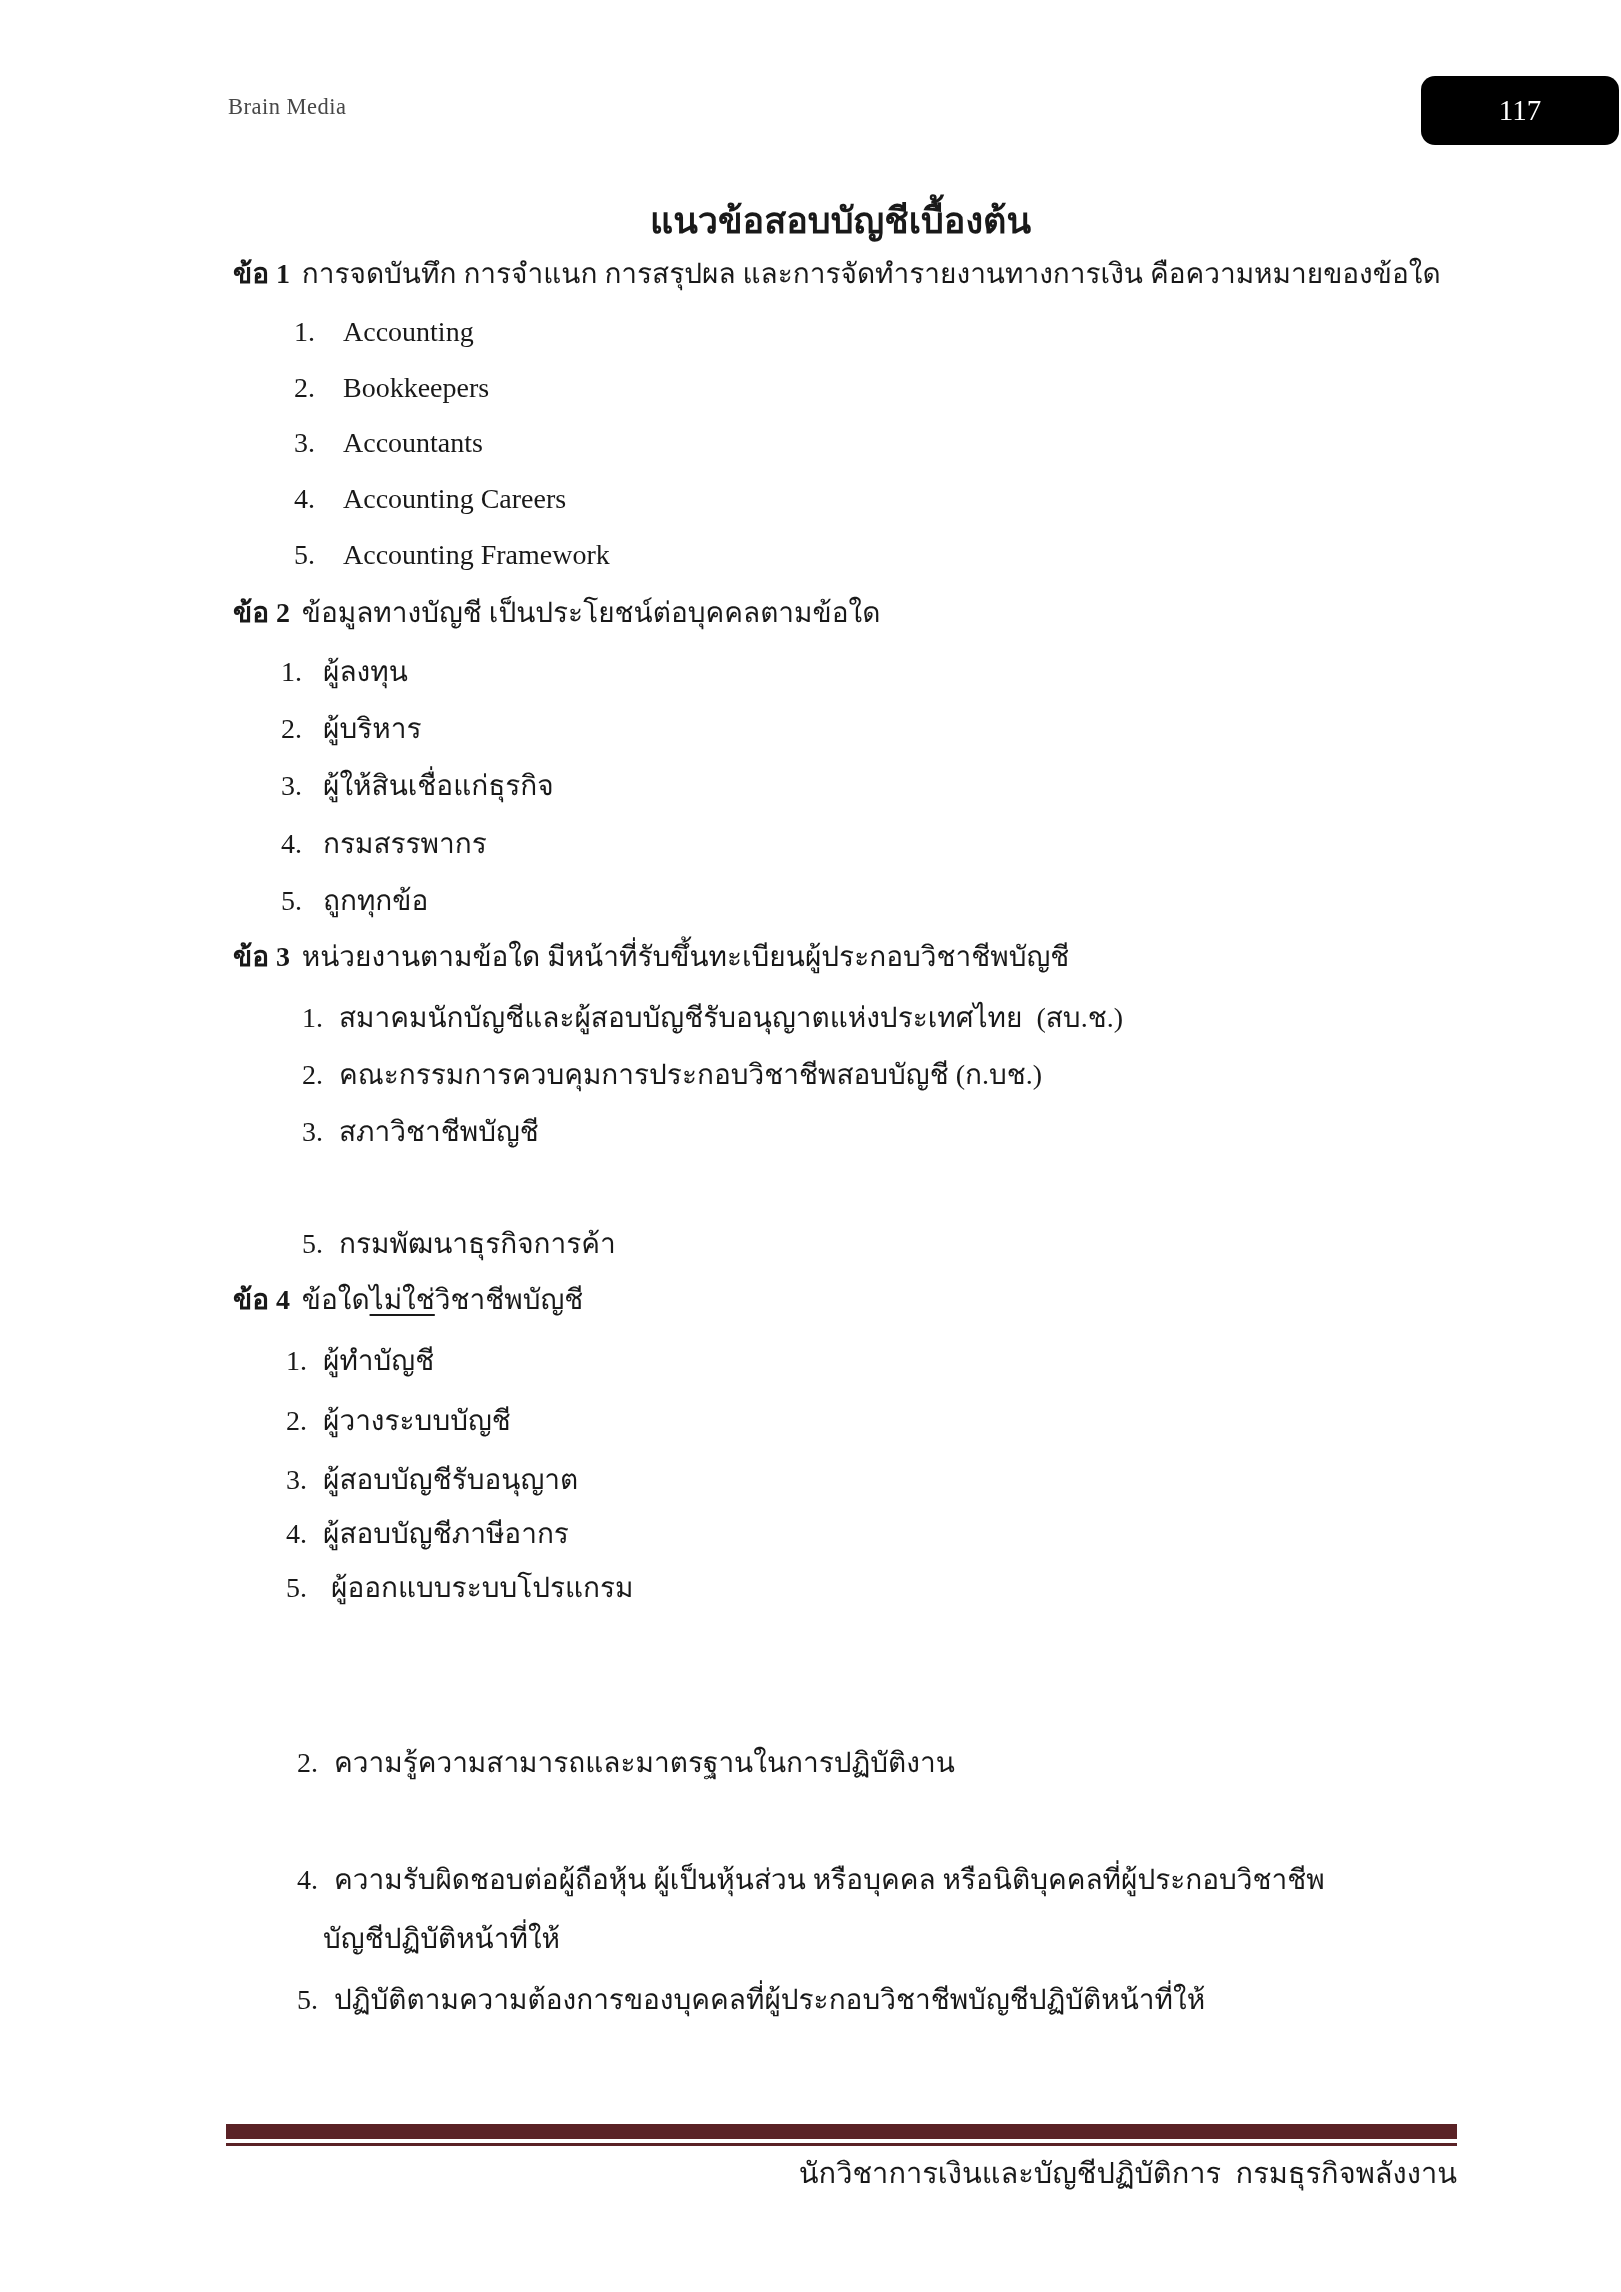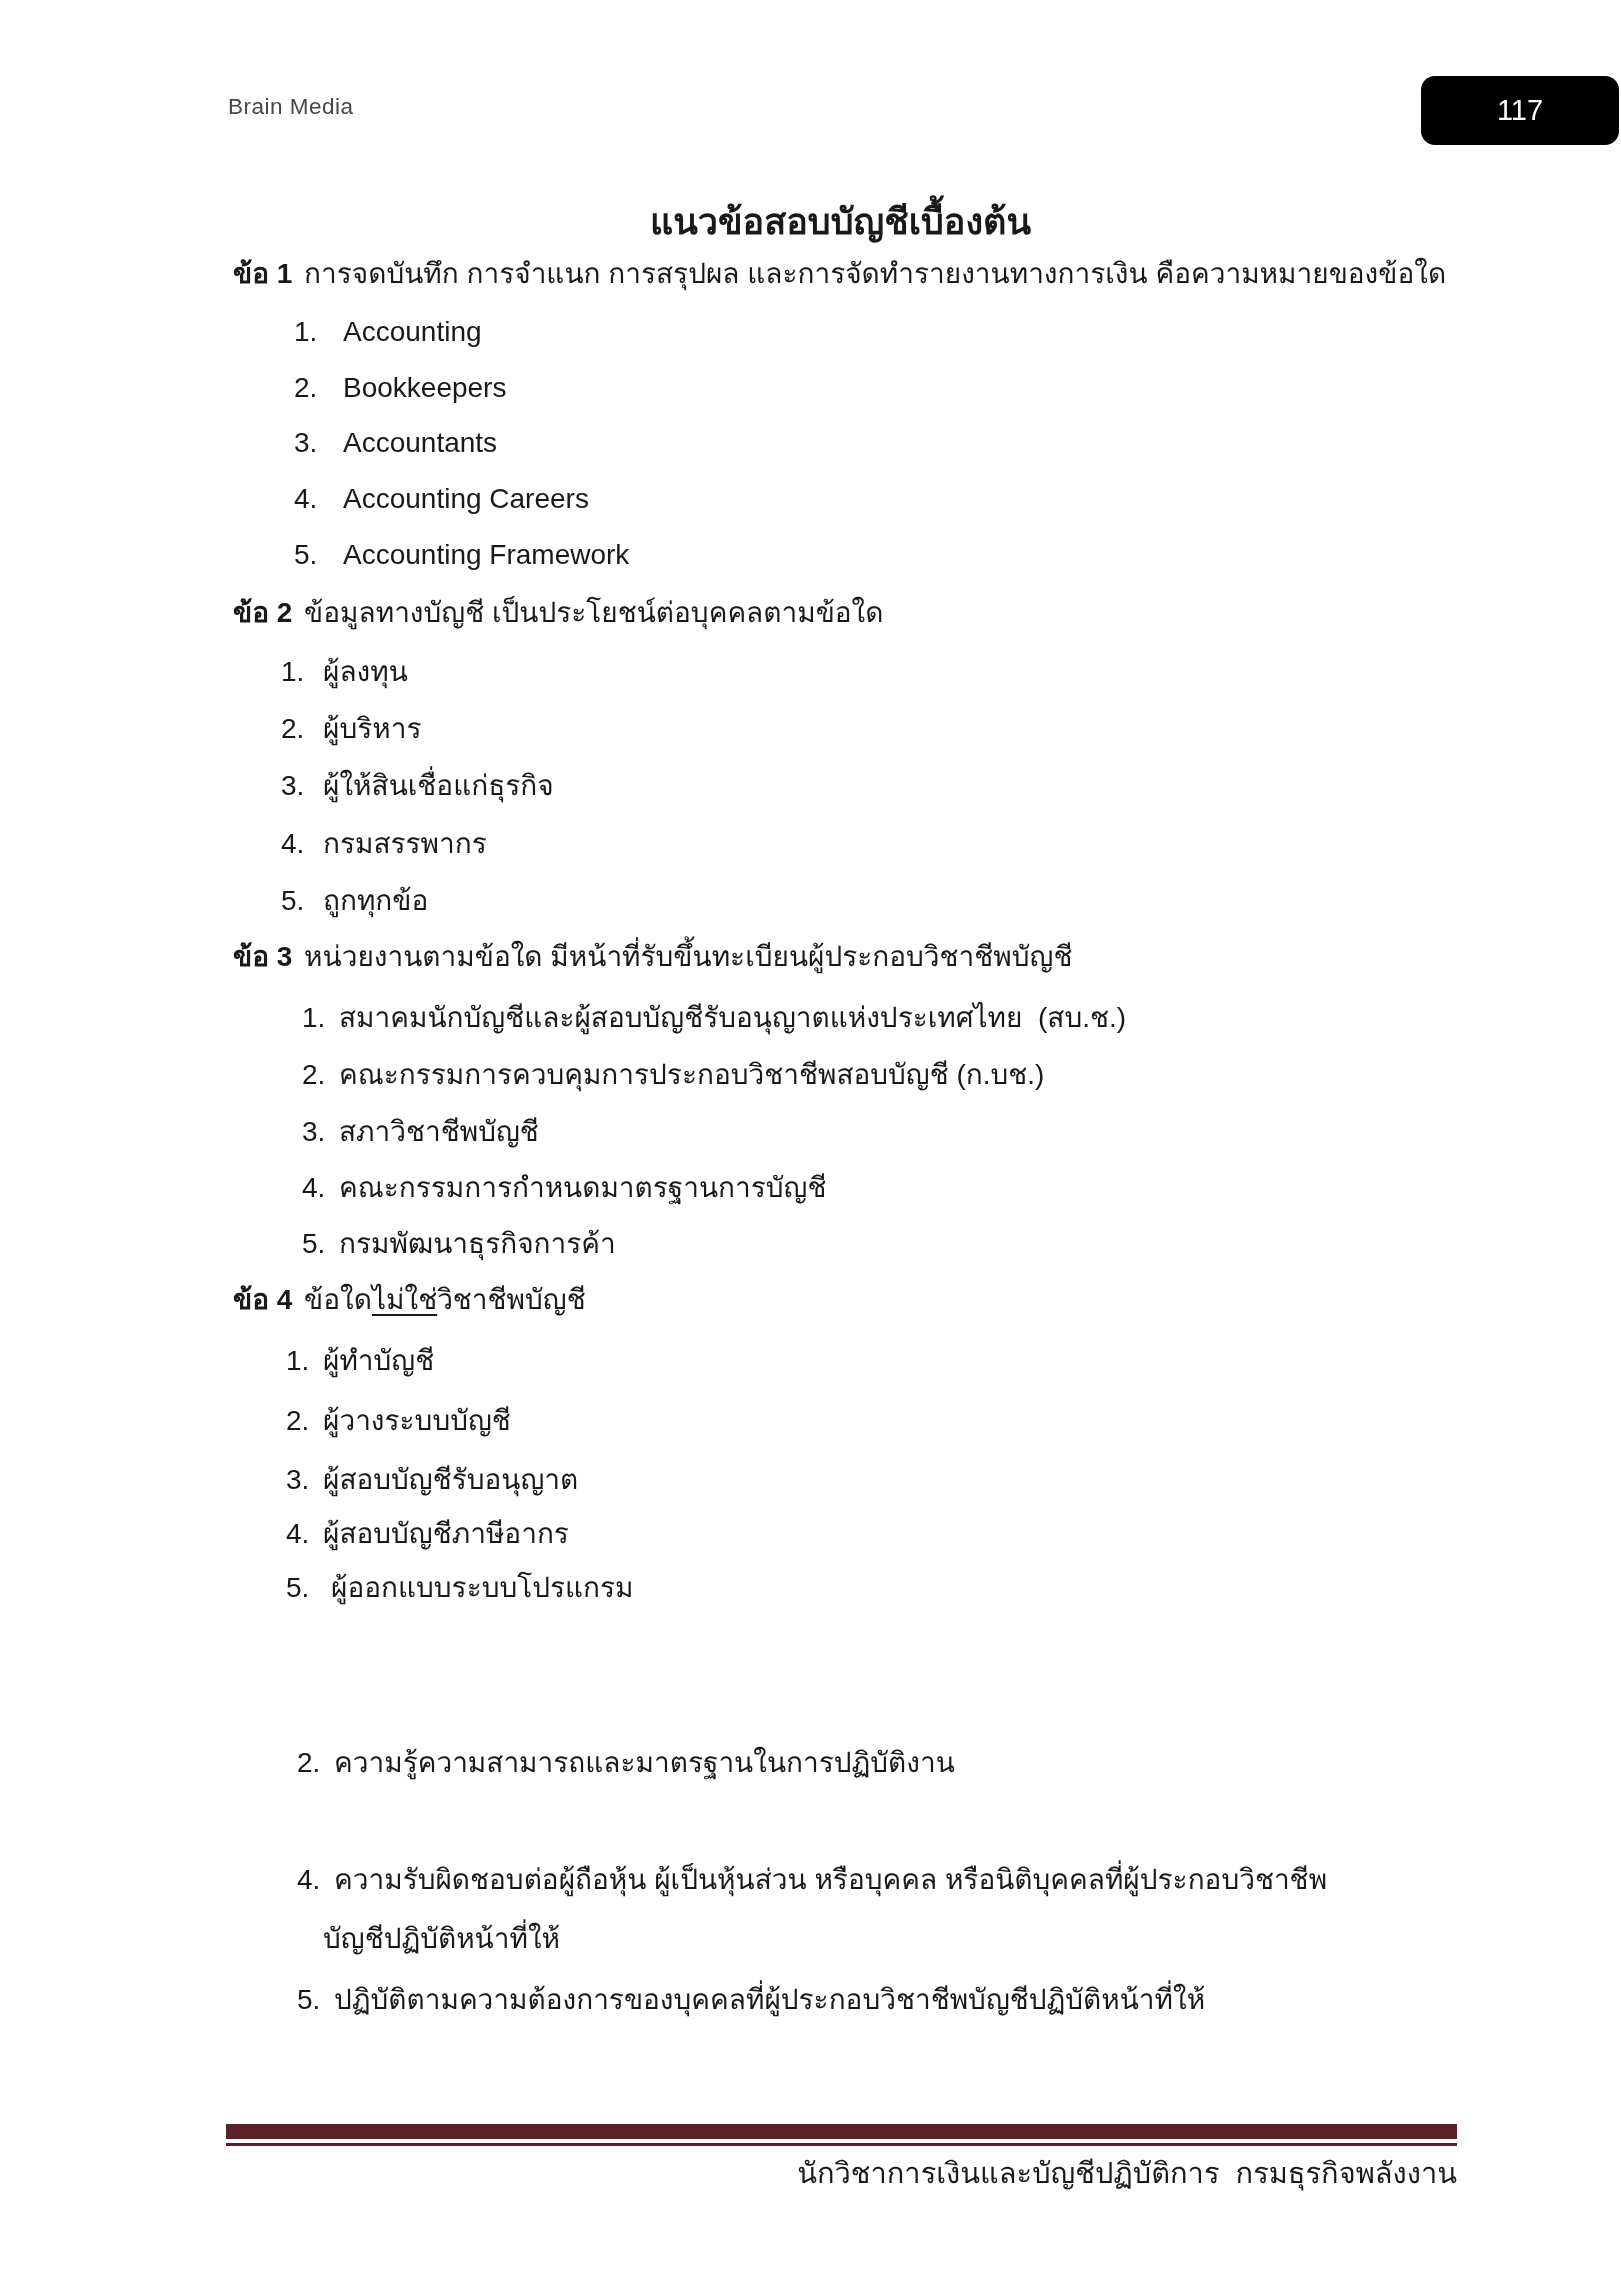--- a/index.html
+++ b/index.html
@@ -1,20 +1,20 @@
 <!DOCTYPE html>
 <html><head>
 <meta charset="utf-8">
 <style>
   html,body{margin:0;padding:0;background:#e8e8e8;}
   .page{
     position:relative;
     width:1621px;height:2293px;
     background:#ffffff;
-    font-family:Liberation Sans, sans-serif;
+    font-family:Liberation Serif, serif;
     color:#191919;
     overflow:hidden;
   }
   .line{position:absolute;font-size:28px;line-height:41px;white-space:nowrap;}
   .brand{position:absolute;left:228px;top:94px;font-size:22.5px;color:#474747;letter-spacing:0.5px;}
   .pagebox{
     position:absolute;left:1421px;top:76px;width:198px;height:69px;
     background:#000000;color:#ffffff;border-radius:14px;
     display:flex;align-items:center;justify-content:center;
     font-size:29px;
@@ -85,23 +85,20 @@
   </div>
   <div class="line" style="top:997px;left:302px">
     <span class="onum" style="width:37px">1.</span><span>สมาคมนักบัญชีและผู้สอบบัญชีรับอนุญาตแห่งประเทศไทย&nbsp;&nbsp;(สบ.ช.)</span>
   </div>
   <div class="line" style="top:1054px;left:302px">
     <span class="onum" style="width:37px">2.</span><span>คณะกรรมการควบคุมการประกอบวิชาชีพสอบบัญชี (ก.บช.)</span>
   </div>
   <div class="line" style="top:1111px;left:302px">
     <span class="onum" style="width:37px">3.</span><span>สภาวิชาชีพบัญชี</span>
   </div>
-  <div class="line" style="top:1167px;left:302px">
-    <span class="onum" style="width:37px">4.</span><span>คณะกรรมการกำหนดมาตรฐานการบัญชี</span>
-  </div>
   <div class="line" style="top:1223px;left:302px">
     <span class="onum" style="width:37px">5.</span><span>กรมพัฒนาธุรกิจการค้า</span>
   </div>
 
   <div class="line" style="top:1279px;left:233px">
     <span class="qlabel">ข้อ 4</span><span class="qtext">ข้อใด</span><span class="qtext uline">ไม่ใช่</span><span class="qtext">วิชาชีพบัญชี</span>
   </div>
   <div class="line" style="top:1340px;left:286px">
     <span class="onum" style="width:37px">1.</span><span>ผู้ทำบัญชี</span>
   </div>

